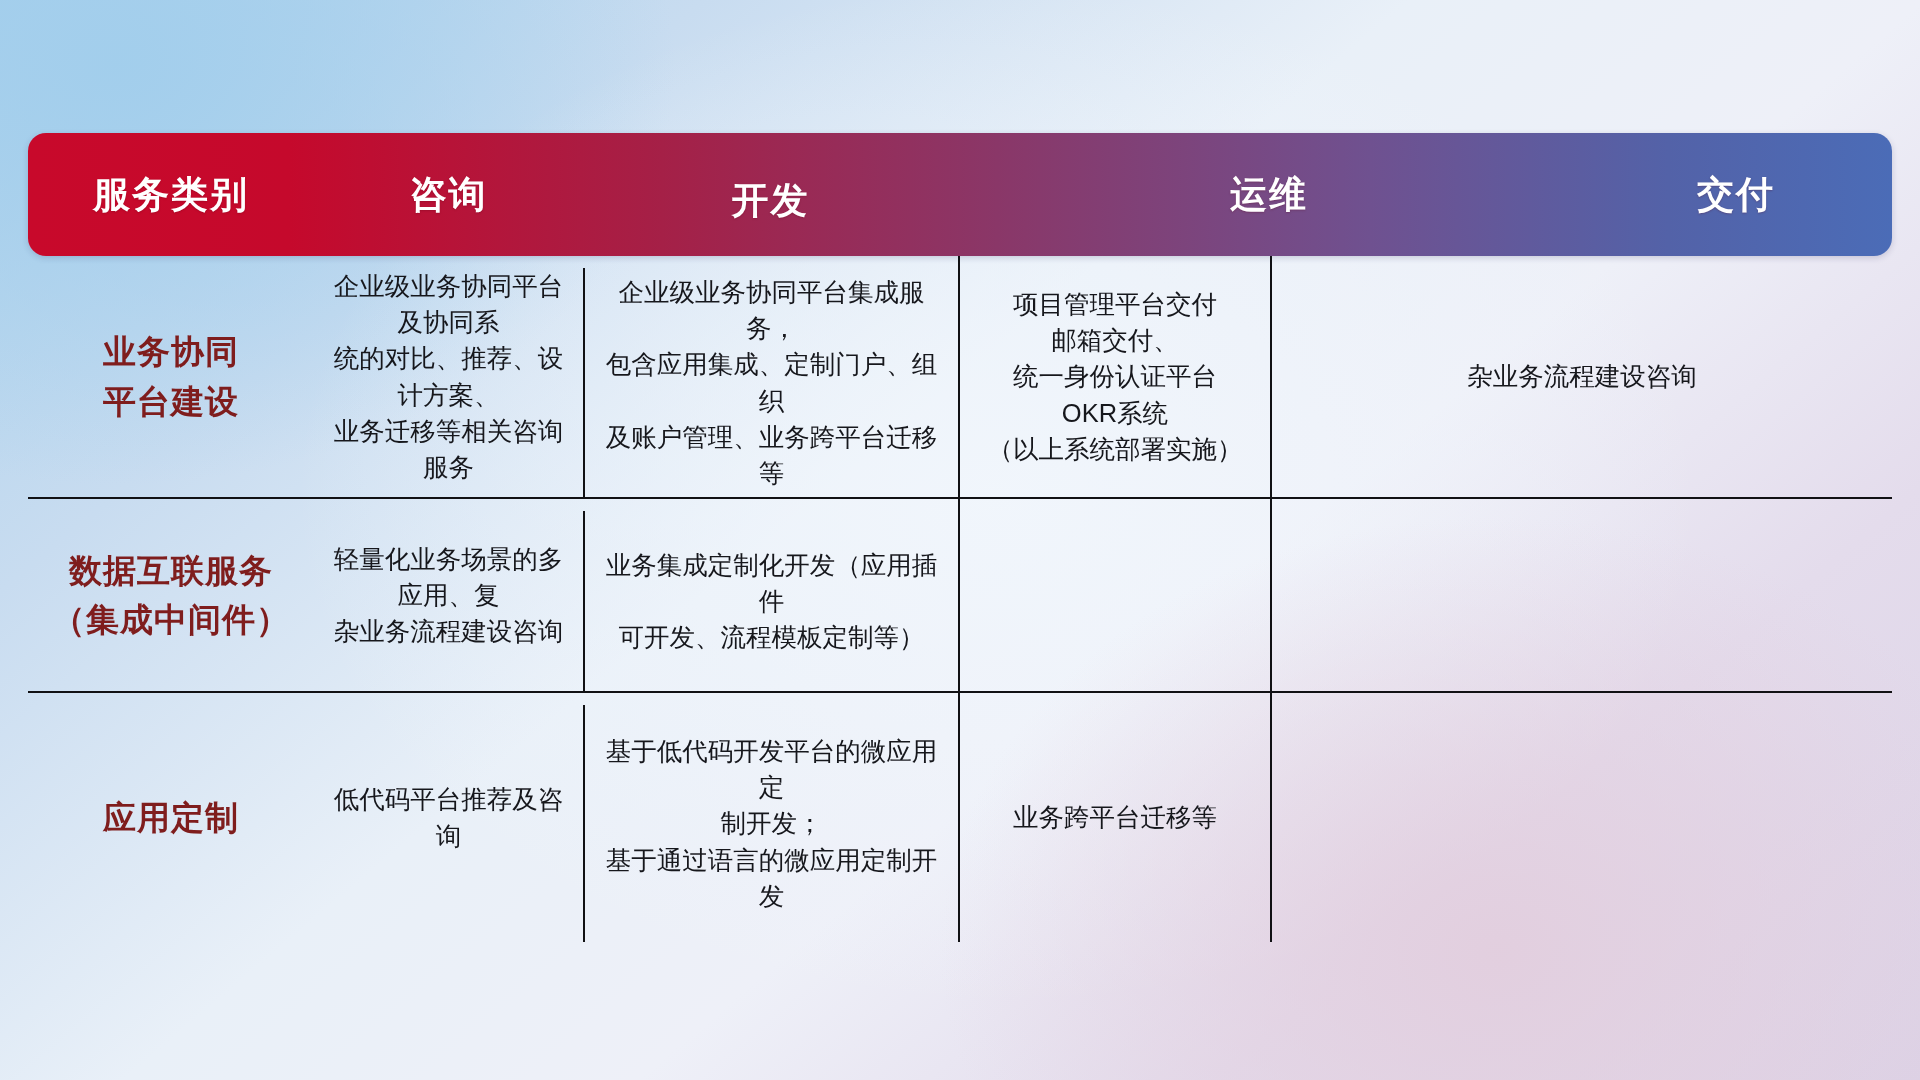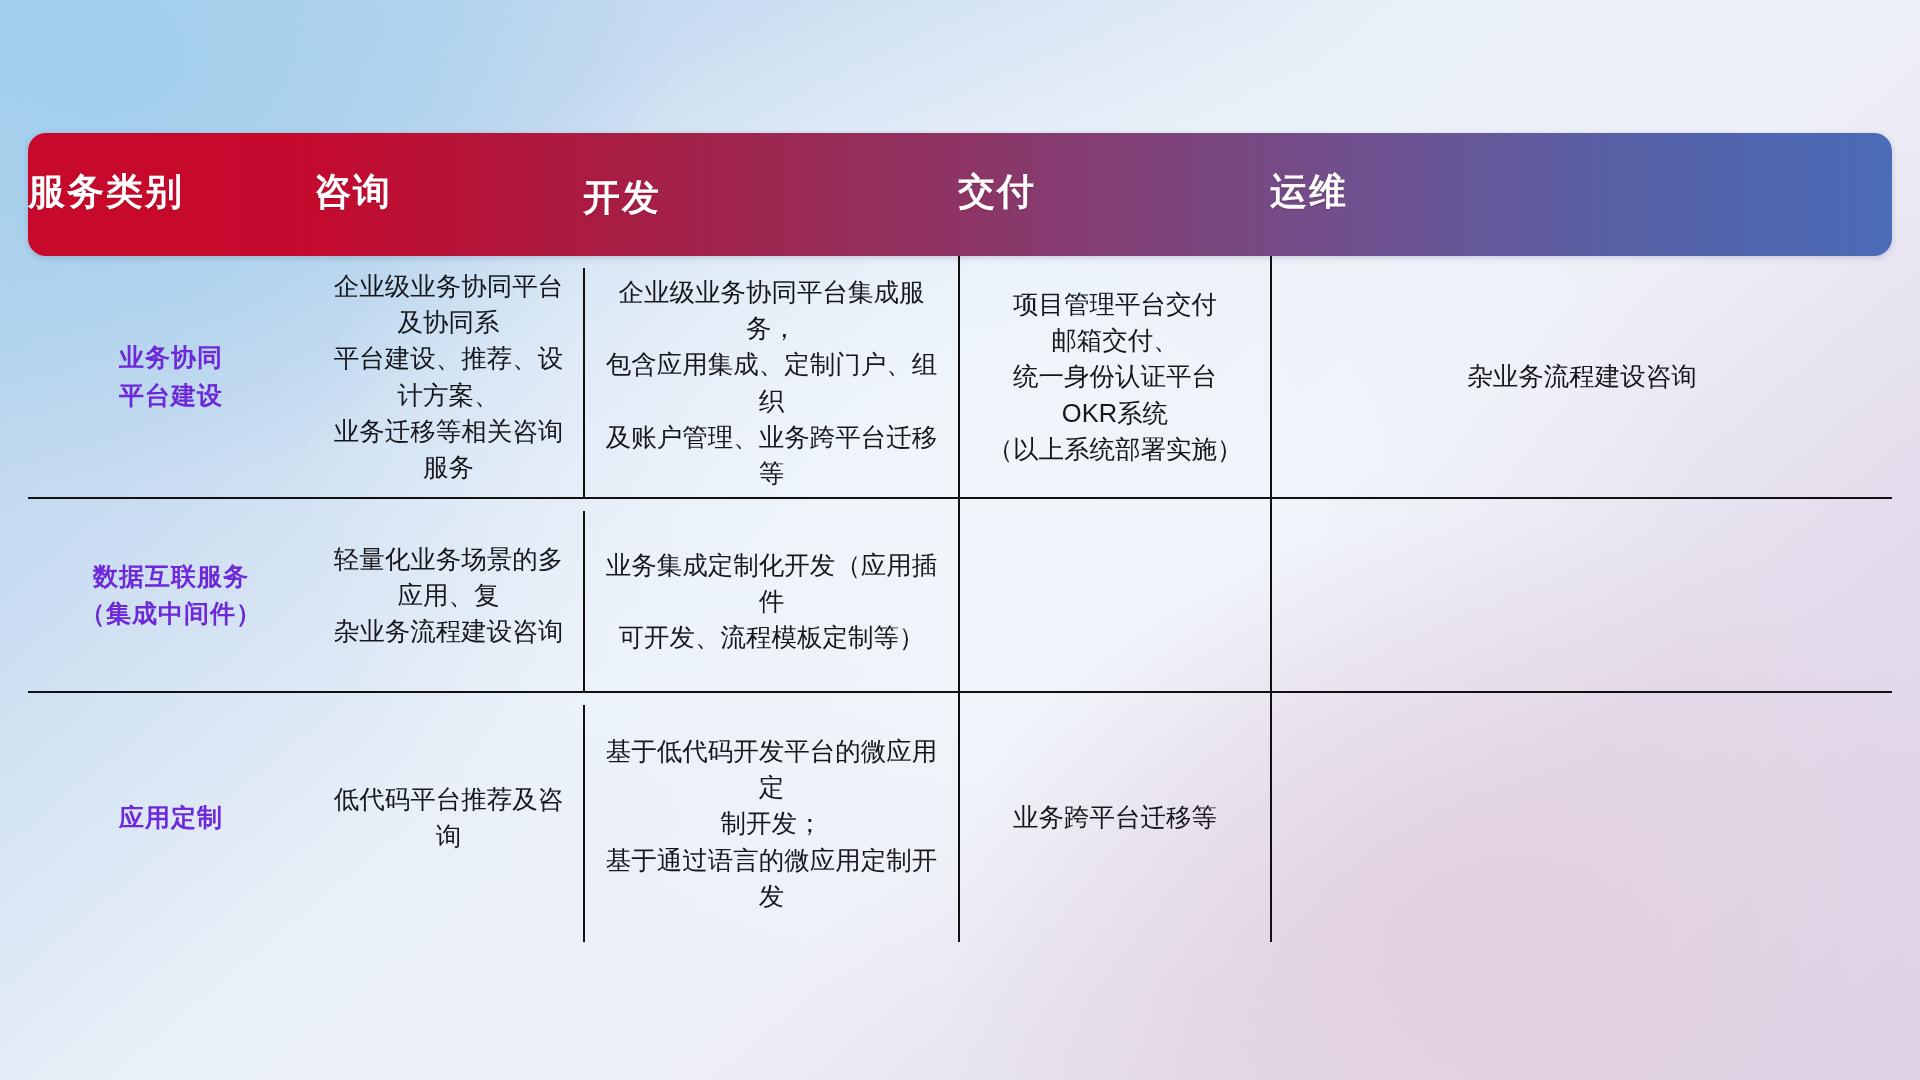--- a/index.html
+++ b/index.html
@@ -34,23 +34,23 @@
     box-shadow: 0 2px 6px rgba(40,40,90,0.18);
     display: flex;
     align-items: center;
     overflow: hidden;
   }
   .th {
     color: #ffffff;
     font-weight: bold;
     font-size: 37px;
     letter-spacing: 2px;
+    text-align: center;
     line-height: 1;
     text-shadow: 0 1px 2px rgba(90,0,20,0.25);
-    font-family: Liberation Mono, monospace;
   }
 
   
   .tbody {
     position: relative;
     width: 1864px;
   }
   .trow {
     display: flex;
     position: relative;
@@ -69,23 +69,23 @@
     text-align: center;
     padding: 4px 12px;
     color: #16171c;
     font-size: 25.5px;
     line-height: 1.42;
     white-space: pre-line;
   }
   .td.vline { border-left: 2.5px solid #111114; }
 
   .td.label {
-    color: #6d28d9;
+    color: #7f1d1d;
     font-weight: bold;
-    font-size: 25px;
+    font-size: 33px;
     letter-spacing: 1px;
     line-height: 1.5;
   }
 
   
   .c0 { width: 286px; }
   .c1 { width: 269px; }
   .c2 { width: 375px; margin-top: 12px; }
   .c3 { width: 312px; }
   .c4 { width: 622px; }
@@ -94,31 +94,31 @@
 <body>
 
 <div class="stage">
 
   <div class="table-wrap">
 
     <div class="thead">
       <div class="th c0">服务类别</div>
       <div class="th c1">咨询</div>
       <div class="th c2">开发</div>
+      <div class="th c4">运维</div>
       <div class="th c3">交付</div>
-      <div class="th c4">运维</div>
     </div>
 
     <div class="tbody">
 
       <div class="trow r1">
         <div class="td label c0">业务协同
 平台建设</div>
         <div class="td c1">企业级业务协同平台及协同系
-平台建设、推荐、设计方案、
+统的对比、推荐、设计方案、
 业务迁移等相关咨询服务</div>
         <div class="td vline c2">企业级业务协同平台集成服务，
 包含应用集成、定制门户、组织
 及账户管理、业务跨平台迁移等</div>
         <div class="td vline c3">项目管理平台交付
 邮箱交付、
 统一身份认证平台
 OKR系统
 （以上系统部署实施）</div>
         <div class="td vline c4">杂业务流程建设咨询</div>

